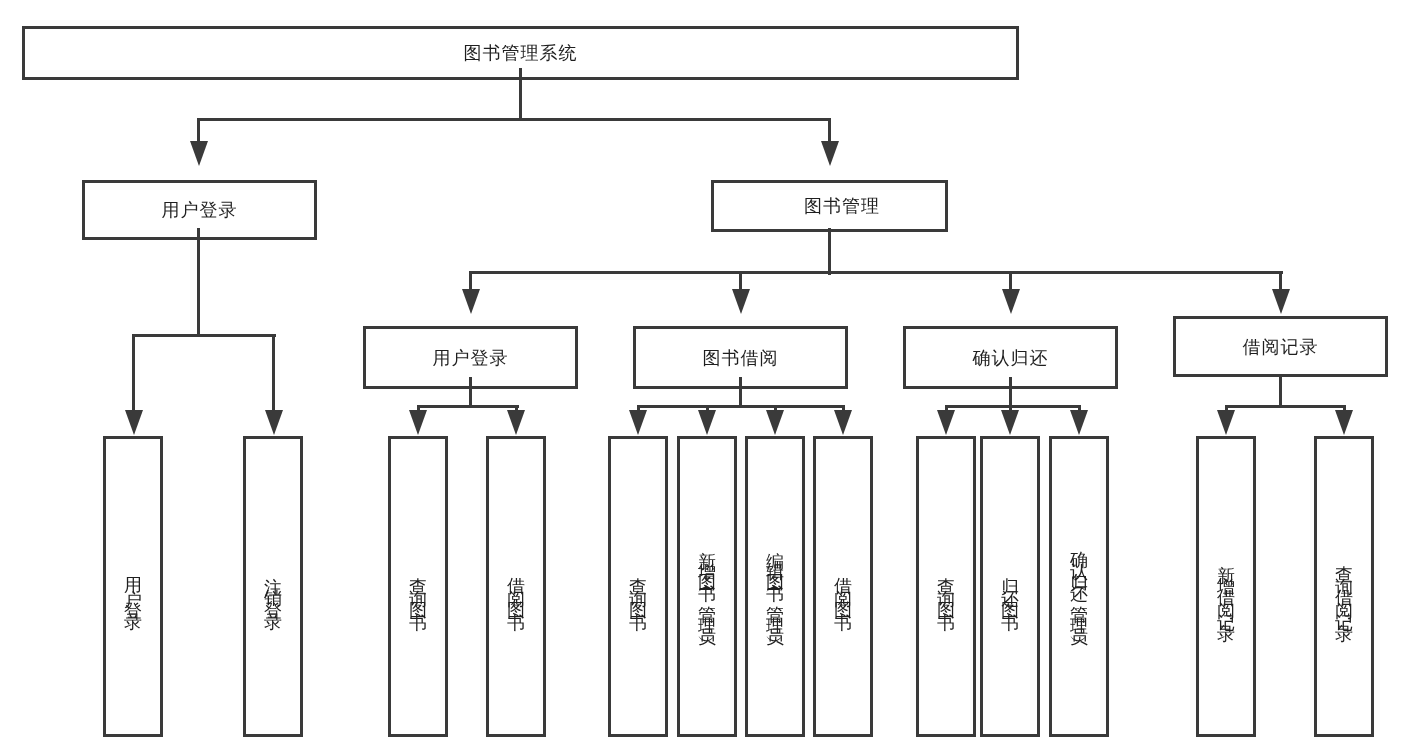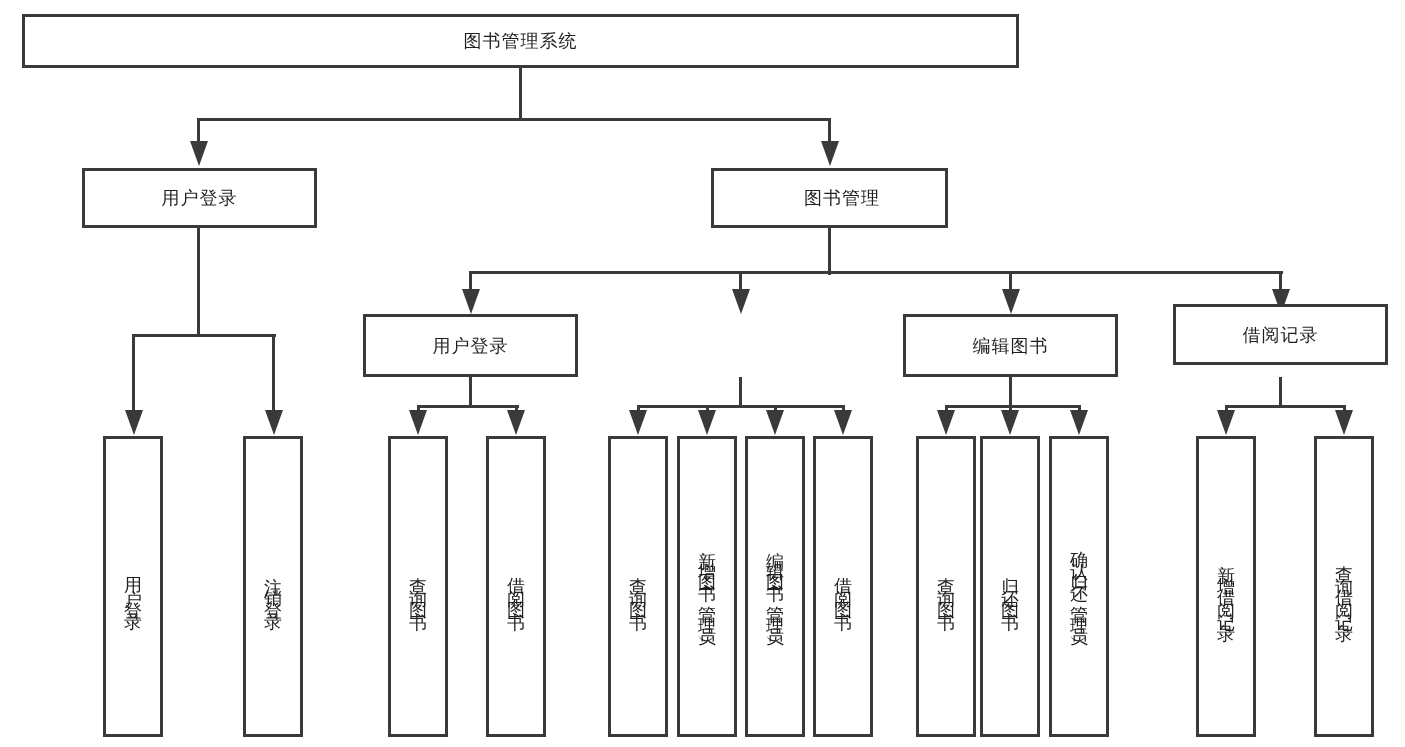--- a/index.html
+++ b/index.html
@@ -6,21 +6,21 @@
   .canvas {
     position:relative; width:1405px; height:747px; background:#ffffff;
     font-family:"Liberation Sans", sans-serif; overflow:hidden;
   }
   .hbox, .vbox {
     position:absolute; background:var(--box-background,#ffffff);
     border:3px solid var(--line,#3a3a3a); box-sizing:border-box;
     display:flex; align-items:center; justify-content:center;
     color:var(--text,#1f1f1f);
   }
-  .hbox { font-size:18px; letter-spacing:1px; }
+  .hbox { font-size:18px; letter-spacing:1px;margin-top:12px; }
   .vbox { top:436px; width:60px; height:301px; }
   .vlabel {
     writing-mode:vertical-lr; text-orientation:mixed;
     font-size:18px; line-height:1; letter-spacing:12px;
   }
   .vlabel.long { letter-spacing:11px; }
   .vl, .hl { position:absolute; background:var(--line,#3a3a3a); }
   .vl { width:3px; }
   .hl { height:3px; }
   .ar {
@@ -45,21 +45,21 @@
   <div class="vl" style="left:519px; top:68px; height:53px;"></div>
   <div class="hl" style="left:197px; top:118px; width:634px;"></div>
   <div class="vl" style="left:197px; top:118px; height:30px;"></div>
   <div class="vl" style="left:828px; top:118px; height:30px;"></div>
   <div class="ar" style="left:190px; top:141px;"></div>
   <div class="ar" style="left:821px; top:141px;"></div>
 
   <div class="hbox" style="left:82px; top:168px; width:235px; height:60px;">
     <span>用户登录</span>
   </div>
-  <div class="hbox" style="left:711px; top:168px; width:237px; height:60px;padding-left:25px;">
+  <div class="hbox" style="left:711px; top:168px; width:237px; height:52px;padding-left:25px;">
     <span>图书管理</span>
   </div>
 
   <div class="vl" style="left:197px; top:228px; height:109px;"></div>
   <div class="hl" style="left:132px; top:334px; width:144px;"></div>
   <div class="vl" style="left:132px; top:334px; height:80px;"></div>
   <div class="vl" style="left:272px; top:334px; height:80px;"></div>
   <div class="ar" style="left:125px; top:410px;"></div>
   <div class="ar" style="left:265px; top:410px;"></div>
 
@@ -77,22 +77,25 @@
   <div class="vl" style="left:1009px; top:271px; height:22px;"></div>
   <div class="vl" style="left:1279px; top:271px; height:22px;"></div>
   <div class="ar" style="left:462px; top:289px;"></div>
   <div class="ar" style="left:732px; top:289px;"></div>
   <div class="ar" style="left:1002px; top:289px;"></div>
   <div class="ar" style="left:1272px; top:289px;"></div>
 
   <div class="hbox" style="left:363px; top:314px; width:215px; height:63px;">
     <span>用户登录</span>
   </div>
+  <div class="hbox" style="left:633px; top:314px; width:215px; height:63px;">
+    <span>图书借阅</span>
+  </div>
   <div class="hbox" style="left:903px; top:314px; width:215px; height:63px;">
-    <span>编辑图书</span>
+    <span>确认归还</span>
   </div>
   <div class="hbox" style="left:1173px; top:304px; width:215px; height:61px;">
     <span>借阅记录</span>
   </div>
 
   <div class="vl" style="left:469px; top:377px; height:31px;"></div>
   <div class="hl" style="left:417px; top:405px; width:102px;"></div>
   <div class="vl" style="left:417px; top:405px; height:10px;"></div>
   <div class="vl" style="left:515px; top:405px; height:10px;"></div>
   <div class="ar" style="left:409px; top:410px;"></div>

